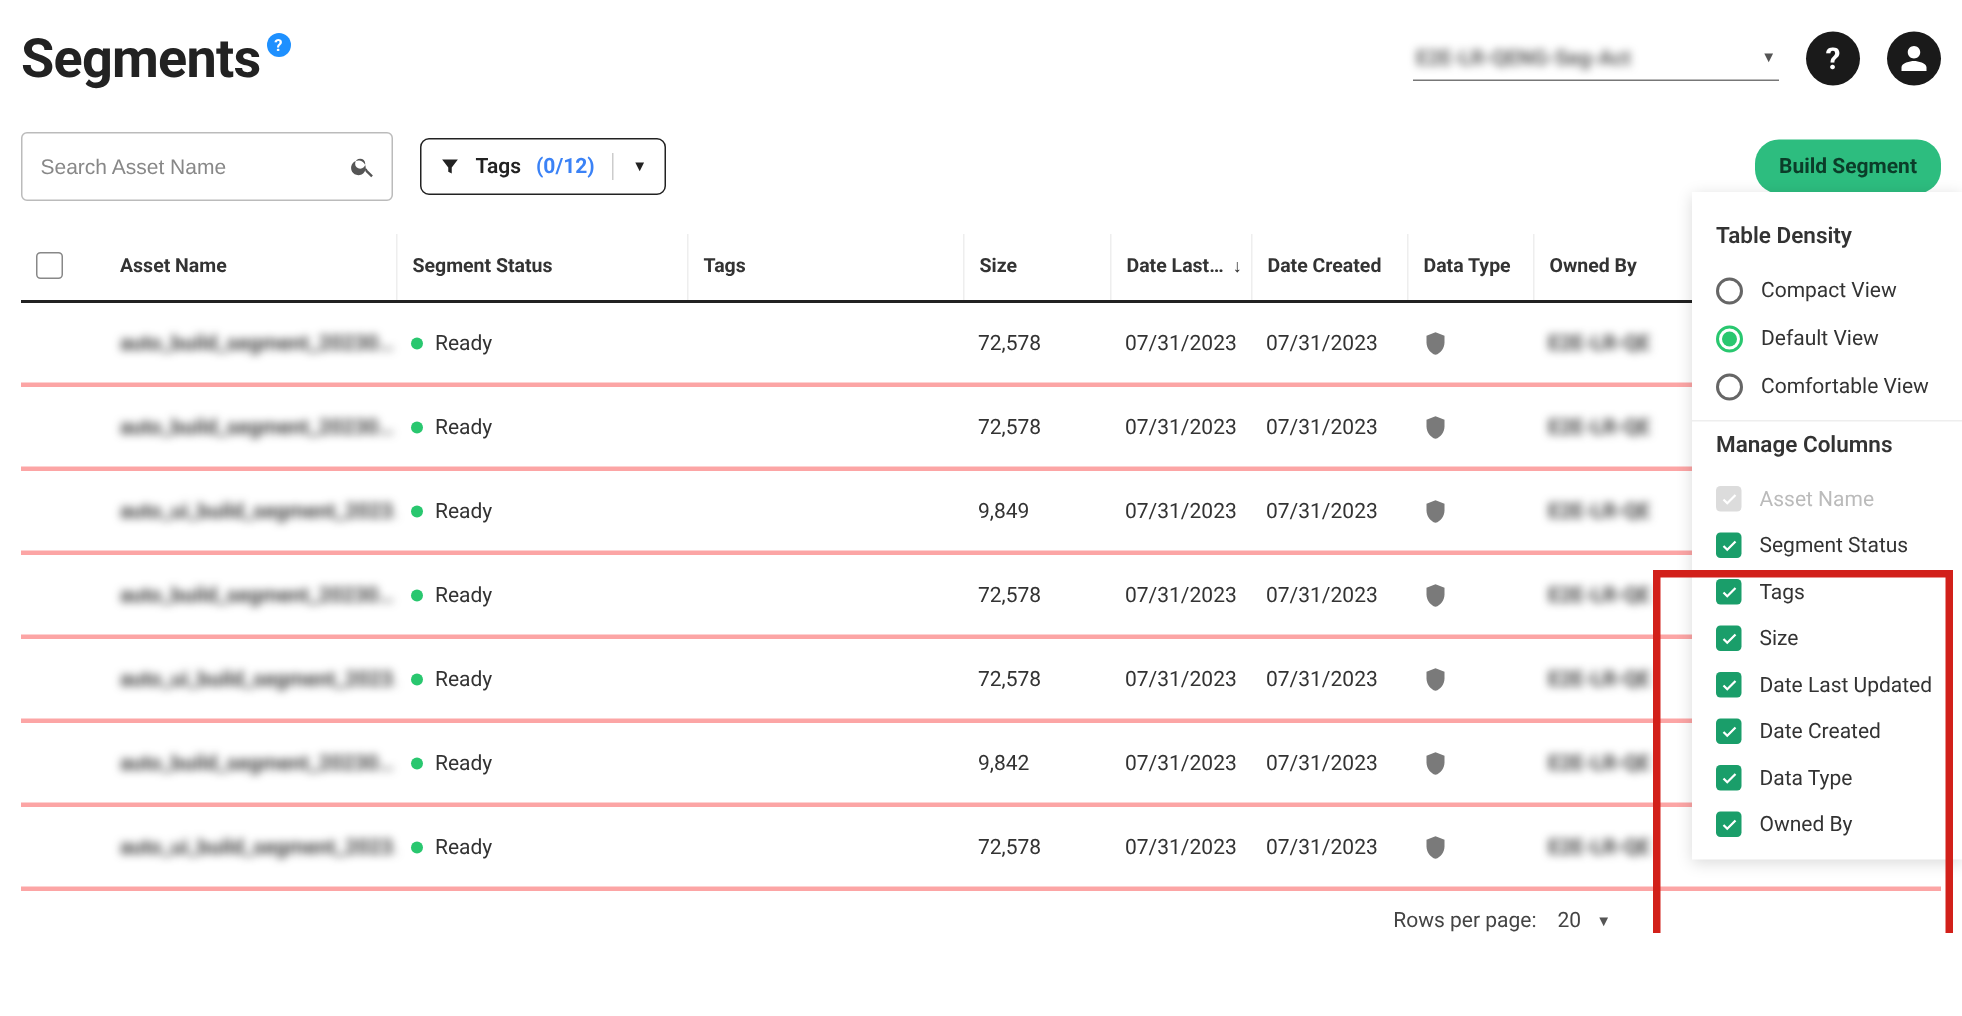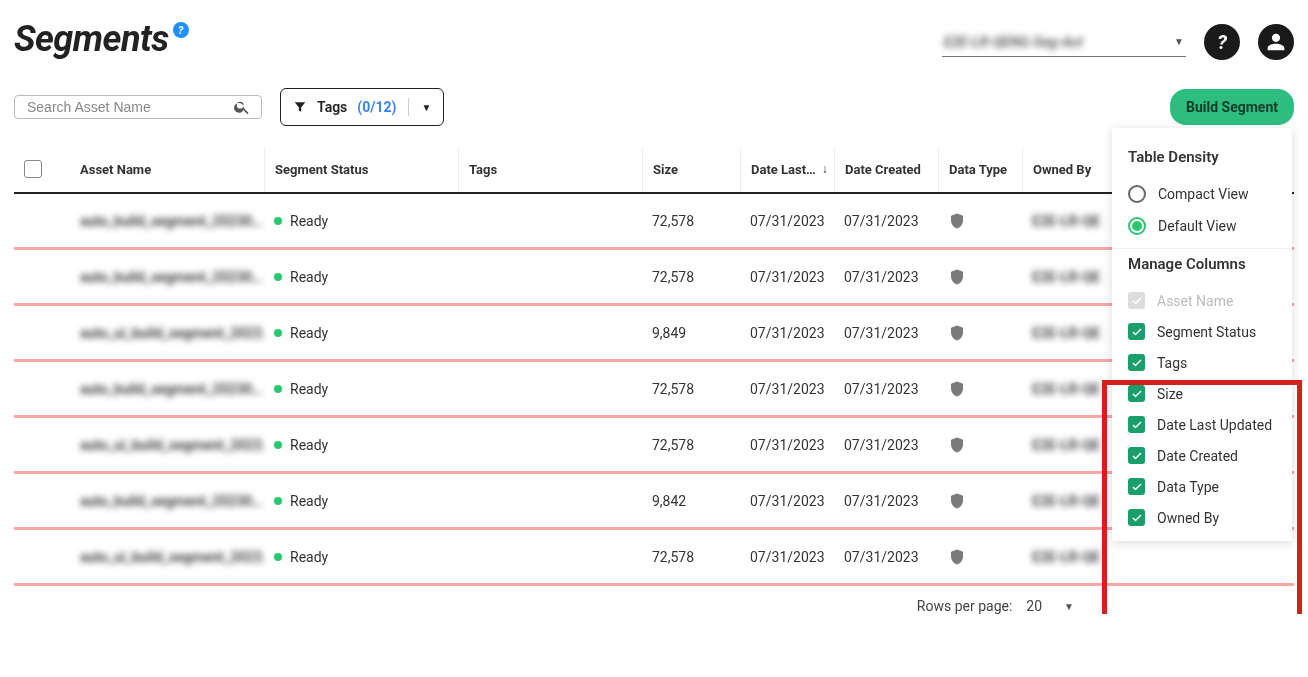--- a/index.html
+++ b/index.html
@@ -6,21 +6,21 @@
   body {
     margin: 0;
     font-family: -apple-system, BlinkMacSystemFont, "Segoe UI", Roboto, Helvetica, Arial, sans-serif;
     background: #fff;
     color: #222;
     font-size: 14px;
   }
   .page { padding: 18px 14px 0 14px; position: relative; width: 1308px; }
 
   
-  .header-row { display: flex; align-items: flex-end; justify-content: space-between; margin-bottom: 28px; font-style: italic; }
+  .header-row { display: flex; align-items: center; justify-content: space-between; margin-bottom: 28px; }
   .title-wrap { display: flex; align-items: flex-start; }
   .page-title { font-size: 36px; font-weight: 700; letter-spacing: -0.5px; }
   .help-badge {
     width: 16px; height: 16px; border-radius: 50%; background: #1e90ff; color: #fff;
     font-size: 11px; font-weight: 700; display: inline-flex; align-items: center; justify-content: center;
     margin-left: 4px; margin-top: 4px;
   }
   .header-right { display: flex; align-items: center; gap: 18px; }
   .account-picker {
     min-width: 244px; border-bottom: 1px solid #777; padding: 6px 2px;
@@ -30,21 +30,21 @@
   .icon-circle-btn {
     width: 36px; height: 36px; border-radius: 50%; background: #1a1a1a; color: #fff;
     display: inline-flex; align-items: center; justify-content: center;
     font-weight: 700; font-size: 20px;
   }
   .icon-circle-btn svg { width: 20px; height: 20px; fill: #fff; }
 
   
   .toolbar { display: flex; align-items: center; gap: 18px; margin-bottom: 22px; position: relative; }
   .search-box {
-    border: 1px solid #bbb; border-radius: 4px; width: 248px; height: 24px;
+    border: 1px solid #bbb; border-radius: 4px; width: 248px; height: 46px;
     display: flex; align-items: center; padding: 0 10px; color: #555;
   }
   .search-box input {
     border: 0; outline: 0; flex: 1; font-size: 14px; background: transparent;
   }
   .search-box input::placeholder { color: #888; }
   .search-box .mag { width: 18px; height: 18px; fill: #555; }
   .tags-filter {
     border: 1px solid #222; border-radius: 6px; height: 38px;
     display: flex; align-items: center; gap: 10px; padding: 0 12px; font-weight: 600;
@@ -80,25 +80,25 @@
   .row .cell { padding: 0 10px; display: flex; align-items: center; white-space: nowrap; overflow: hidden; text-overflow: ellipsis; font-size: 14px; color: #333; }
   .row-check {
     width: 18px; height: 18px; border: 1.5px solid #888; border-radius: 3px; display: inline-block;
   }
   .blur-text { filter: blur(3px); color: #666; font-weight: 600; }
   .status-dot { width: 8px; height: 8px; border-radius: 50%; background: #29c76f; margin-right: 8px; display: inline-block; }
   .shield-icon { width: 18px; height: 20px; fill: #7a7a7a; }
 
   
   .pager-row { display: flex; justify-content: flex-end; align-items: center; gap: 14px; padding: 12px 220px 0 0; color: #444; }
-  .pager-row .sel { display: inline-flex; align-items: center; gap: 22px; font-size: 14px; }
+  .pager-row .sel { display: inline-flex; align-items: center; gap: 10px; font-size: 14px; }
 
   
   .settings-panel {
-    position: absolute; top: 128px; right: 16px; width: 180px; background: #fff;
+    position: absolute; top: 128px; right: 0; width: 180px; background: #fff;
     box-shadow: 0 2px 10px rgba(0,0,0,0.15); padding: 14px 16px 8px 16px;
   }
   .settings-panel h4 { font-size: 15px; font-weight: 600; margin: 6px 0 12px 0; color: #333; }
   .radio-row, .check-row { display: flex; align-items: center; gap: 12px; padding: 7px 0; font-size: 14px; color: #333; }
   .radio {
     width: 18px; height: 18px; border: 2px solid #666; border-radius: 50%; display: inline-flex;
     align-items: center; justify-content: center;
   }
   .radio.sel { border-color: #29c76f; }
   .radio.sel::after { content: ""; width: 10px; height: 10px; border-radius: 50%; background: #29c76f; }
@@ -321,20 +321,24 @@
   <div class="settings-panel">
     <h4>Table Density</h4>
     <div class="radio-row">
       <span class="radio"></span>
       <span>Compact View</span>
     </div>
     <div class="radio-row">
       <span class="radio sel"></span>
       <span>Default View</span>
     </div>
+    <div class="radio-row">
+      <span class="radio"></span>
+      <span>Comfortable View</span>
+    </div>
     <hr class="hr">
     <h4>Manage Columns</h4>
     <div class="check-row">
       <span class="chk locked">
           <svg viewBox="0 0 24 24">
             <path d="M20 6 9 17l-5-5" fill="none" stroke-width="3"></path>
           </svg>
         </span>
       <span class="locked-label">Asset Name</span>
     </div>

